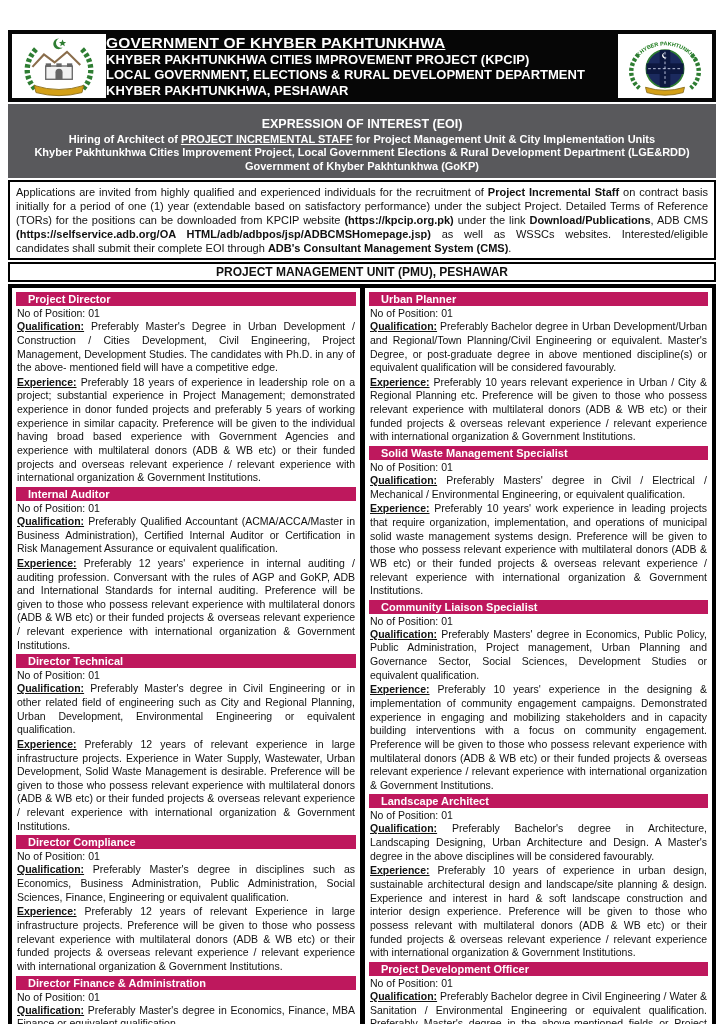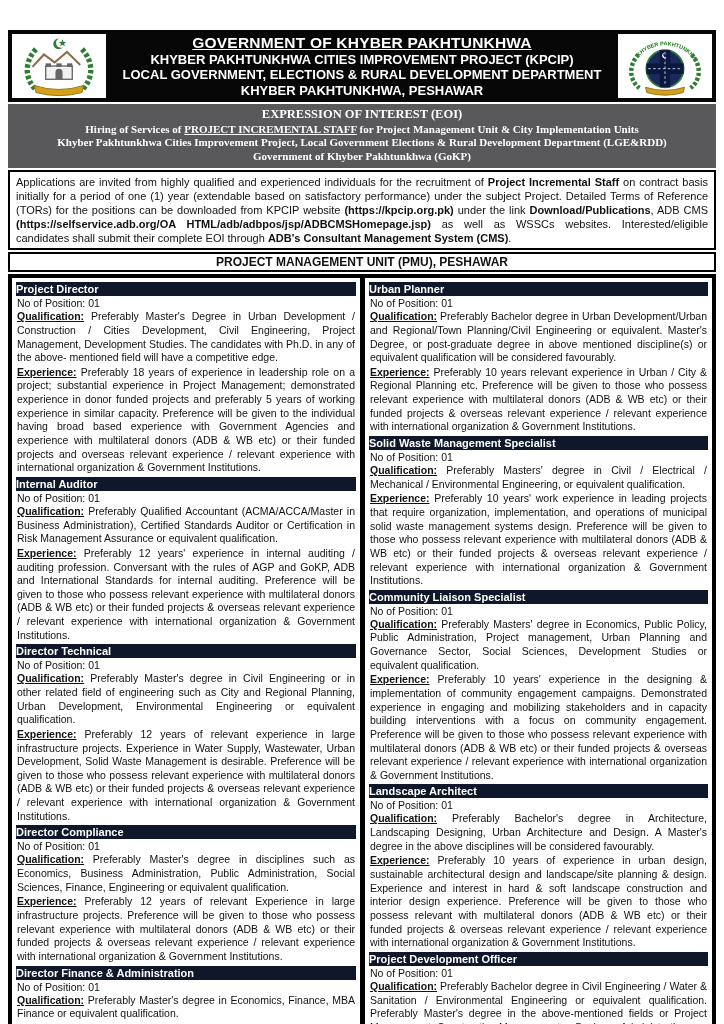--- a/index.html
+++ b/index.html
@@ -23,30 +23,30 @@
     height: 72px;
   }
   .logo-box {
     background: #ffffff;
     width: 94px; height: 64px;
     flex: 0 0 auto;
     display: flex; align-items: center; justify-content: center;
     overflow: hidden;
   }
   .hdr-center {
-    flex: 1 1 auto; text-align: center; color: #fff;
+    flex: 1 1 auto; color: #fff;
     line-height: 1.18;
   }
   .hdr-l1 { font-size: 15.5px; font-weight: bold; text-decoration: underline; letter-spacing: .2px; }
   .hdr-l2, .hdr-l3, .hdr-l4 { font-size: 13px; font-weight: bold; }
 
   
   .eoi {
     background: #59595c; color: #fff; text-align: center;
-    margin-top: 2px; padding: 3px 6px 4px; line-height: 1.25; font-family: Liberation Serif, serif;
+    margin-top: 2px; padding: 13px 6px 4px; line-height: 1.25;
   }
   .eoi-title { font-size: 12.5px; font-weight: bold; }
   .eoi-l2, .eoi-l3, .eoi-l4 { font-size: 11px; font-weight: bold; }
   .u { text-decoration: underline; }
 
   
   .intro {
     border: 2px solid #000; margin-top: 2px;
     padding: 3px 6px; font-size: 11px; line-height: 1.28;
     text-align: justify;
@@ -63,23 +63,23 @@
   
   .cols {
     border: 4px solid #000; margin-top: 2px;
     display: flex; align-items: stretch;
   }
   .col { width: 50%; padding: 2px 4px 4px; }
   .col-left  { border-right: 2px solid #000; }
   .col-right { border-left: 3px solid #000; }
 
   .sec-bar {
-    background: #0f172a; color: #fff;
+    background: #be185d; color: #fff;
     font-weight: bold; font-size: 11px;
-    padding: 1px 0; margin: 2px 0 1px;
+    padding: 1px 12px; margin: 2px 0 1px;
   }
   .pos-line { font-weight: normal; font-size: 10.5px; margin: 0 1px 1px; }
   .body-p {
     font-size: 10.5px; line-height: 1.3; text-align: justify;
     margin: 0 1px 1px;
   }
   .lbl { font-weight: bold; text-decoration: underline; }
 </style>
 </head>
 <body>
@@ -126,21 +126,21 @@
         <line x1="48" y1="19" x2="48" y2="57" stroke="#cfd6ee" stroke-width="1" stroke-dasharray="3 2.5"></line>
         <line x1="29" y1="38" x2="67" y2="38" stroke="#cfd6ee" stroke-width="1" stroke-dasharray="3 2.5"></line>
         <path d="M48 20 a3.2 3.2 0 1 0 2.2 5.4 a2.6 2.6 0 1 1 -2.2 -5.4" fill="#ffffff"></path>
         <path d="M26 59 q22 7 44 0 l-1.5 6 q-20.5 6 -41 0 z" fill="#d4a017" stroke="#8a6d1a" stroke-width="1"></path>
       </svg>
     </div>
   </div>
 
   <div class="eoi">
     <div class="eoi-title">EXPRESSION OF INTEREST (EOI)</div>
-    <div class="eoi-l2"><span>Hiring of Services of </span><span class="u">PROJECT INCREMENTAL STAFF</span><span> for Project Management Unit &amp; City Implementation Units</span></div>
+    <div class="eoi-l2"><span>Hiring of Architect of </span><span class="u">PROJECT INCREMENTAL STAFF</span><span> for Project Management Unit &amp; City Implementation Units</span></div>
     <div class="eoi-l3">Khyber Pakhtunkhwa Cities Improvement Project, Local Government Elections &amp; Rural Development Department (LGE&amp;RDD)</div>
     <div class="eoi-l4">Government of Khyber Pakhtunkhwa (GoKP)</div>
   </div>
 
   <div class="intro"><span>Applications are invited from highly qualified and experienced individuals for the recruitment of </span><b>Project Incremental Staff</b><span> on contract basis initially for a period of one (1) year (extendable based on satisfactory performance) under the subject Project. Detailed Terms of Reference (TORs) for the positions can be downloaded from KPCIP website </span><b>(https://kpcip.org.pk)</b><span> under the link </span><b>Download/Publications</b><span>, ADB CMS </span><b>(https://selfservice.adb.org/OA HTML/adb/adbpos/jsp/ADBCMSHomepage.jsp)</b><span> as well as WSSCs websites. Interested/eligible candidates shall submit their complete EOI through </span><b>ADB's Consultant Management System (CMS)</b><span>.</span></div>
 
   <div class="pmu">PROJECT MANAGEMENT UNIT (PMU), PESHAWAR</div>
 
   <div class="cols">
 
@@ -149,21 +149,21 @@
       <div>
         <div class="sec-bar">Project Director</div>
         <div class="pos-line"><span>No of Position:</span> <span>01</span></div>
         <p class="body-p"><span class="lbl">Qualification:</span> <span>Preferably Master's Degree in Urban Development / Construction / Cities Development, Civil Engineering, Project Management, Development Studies. The candidates with Ph.D. in any of the above- mentioned field will have a competitive edge.</span></p>
         <p class="body-p"><span class="lbl">Experience:</span> <span>Preferably 18 years of experience in leadership role on a project; substantial experience in Project Management; demonstrated experience in donor funded projects and preferably 5 years of working experience in similar capacity. Preference will be given to the individual having broad based experience with Government Agencies and experience with multilateral donors (ADB &amp; WB etc) or their funded projects and overseas relevant experience / relevant experience with international organization &amp; Government Institutions.</span></p>
       </div>
 
       <div>
         <div class="sec-bar">Internal Auditor</div>
         <div class="pos-line"><span>No of Position:</span> <span>01</span></div>
-        <p class="body-p"><span class="lbl">Qualification:</span> <span>Preferably Qualified Accountant (ACMA/ACCA/Master in Business Administration), Certified Standards Auditor or Certification in Risk Management Assurance or equivalent qualification.</span></p>
+        <p class="body-p"><span class="lbl">Qualification:</span> <span>Preferably Qualified Accountant (ACMA/ACCA/Master in Business Administration), Certified Internal Auditor or Certification in Risk Management Assurance or equivalent qualification.</span></p>
         <p class="body-p"><span class="lbl">Experience:</span> <span>Preferably 12 years' experience in internal auditing / auditing profession. Conversant with the rules of AGP and GoKP, ADB and International Standards for internal auditing. Preference will be given to those who possess relevant experience with multilateral donors (ADB &amp; WB etc) or their funded projects &amp; overseas relevant experience / relevant experience with international organization &amp; Government Institutions.</span></p>
       </div>
 
       <div>
         <div class="sec-bar">Director Technical</div>
         <div class="pos-line"><span>No of Position:</span> <span>01</span></div>
         <p class="body-p"><span class="lbl">Qualification:</span> <span>Preferably Master's degree in Civil Engineering or in other related field of engineering such as City and Regional Planning, Urban Development, Environmental Engineering or equivalent qualification.</span></p>
         <p class="body-p"><span class="lbl">Experience:</span> <span>Preferably 12 years of relevant experience in large infrastructure projects. Experience in Water Supply, Wastewater, Urban Development, Solid Waste Management is desirable. Preference will be given to those who possess relevant experience with multilateral donors (ADB &amp; WB etc) or their funded projects &amp; overseas relevant experience / relevant experience with international organization &amp; Government Institutions.</span></p>
       </div>
 

